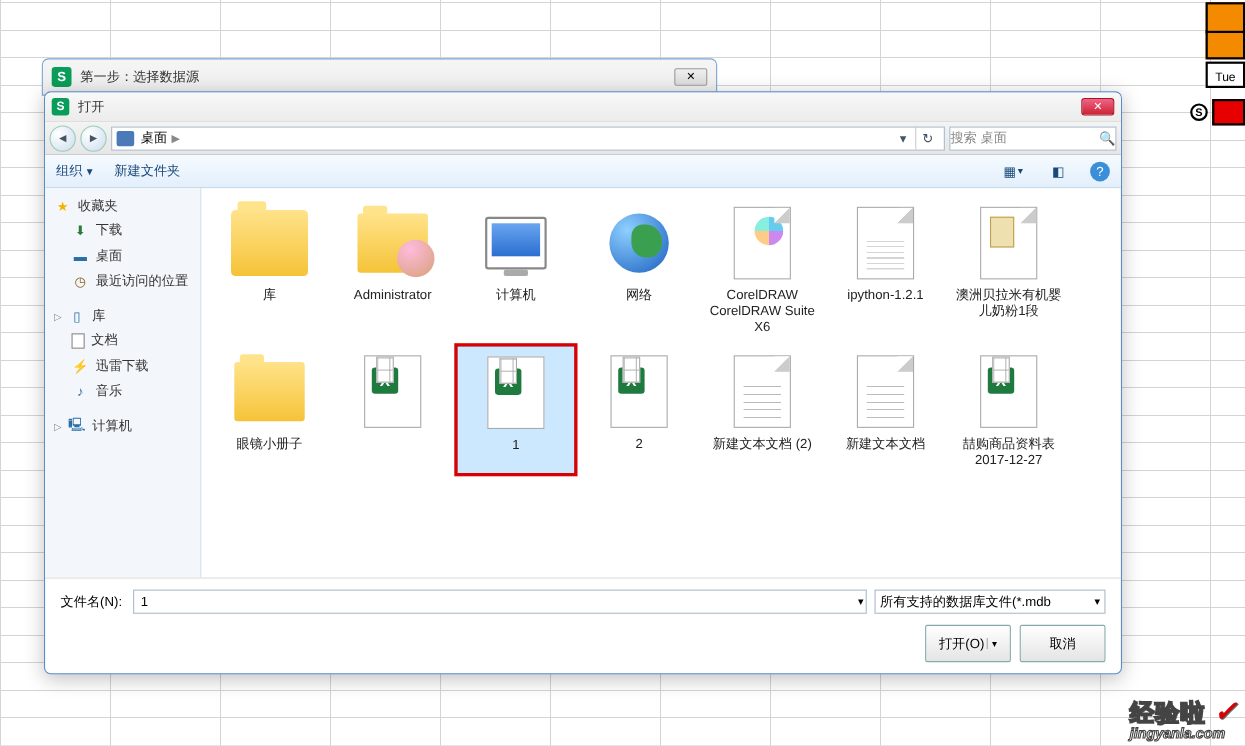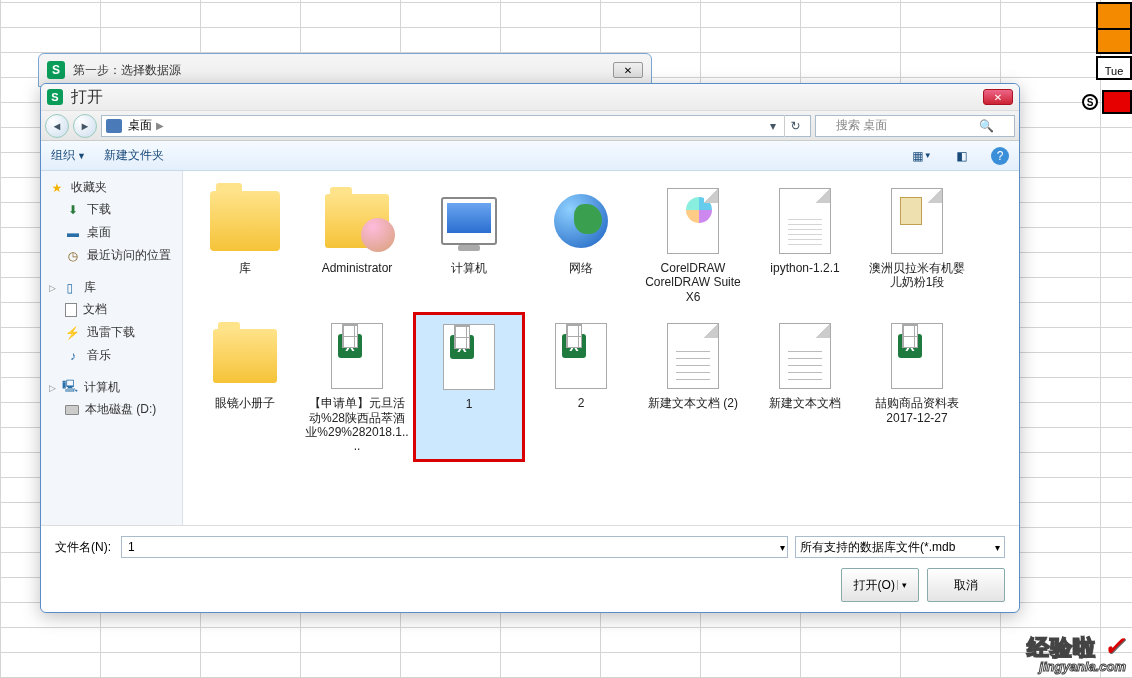--- a/index.html
+++ b/index.html
@@ -15,32 +15,32 @@
     
     .parent-dialog { position: absolute; left: 38px; top: 53px; width: 614px; height: 34px; border: 1px solid #7aa5d6; border-radius: 6px 6px 0 0; background: linear-gradient(#f5f5f5, #eee); display: flex; align-items: center; padding: 0 8px; }
     .parent-dialog .s-icon { width: 18px; height: 18px; background: #0a9d5a; border-radius: 3px; display: flex; align-items: center; justify-content: center; color: #fff; font-weight: bold; font-size: 12px; margin-right: 8px; }
     .parent-dialog .title { font-size: 12px; color: #333; flex: 1; }
     .parent-dialog .close-btn { width: 30px; height: 16px; border: 1px solid #999; border-radius: 2px; background: linear-gradient(#eee,#ddd); font-size: 10px; display:flex; align-items:center; justify-content:center; }
     
     
     .dialog { position: absolute; left: 40px; top: 83px; width: 980px; height: 530px; background: #fff; border: 1px solid #5a8dc8; border-radius: 6px; box-shadow: 0 4px 18px rgba(0,0,0,.25); display: flex; flex-direction: column; }
     .dialog-titlebar { height: 27px; background: linear-gradient(#f8f8f8, #ececec); border-radius: 6px 6px 0 0; display: flex; align-items: center; padding: 0 6px; border-bottom: 1px solid #ddd; }
     .dialog-titlebar .s-icon { width: 16px; height: 16px; background: #0a9d5a; border-radius: 3px; display: flex; align-items: center; justify-content: center; color: #fff; font-weight: bold; font-size: 11px; margin-right: 8px; }
-    .dialog-titlebar .title { font-size: 16px; color: #333; flex: 1; }
+    .dialog-titlebar .title { font-size: 12px; color: #333; flex: 1; }
     .dlg-btns { display:flex; gap:2px; }
     .dlg-close { width: 30px; height: 16px; background: linear-gradient(#e68, #c23); border: 1px solid #a12; border-radius: 3px; color: #fff; font-size: 10px; display:flex; align-items:center; justify-content:center; }
     
     
     .navbar { height: 30px; background: linear-gradient(#f3f3f3, #e6e6e6); border-bottom: 1px solid #ccc; display: flex; align-items: center; padding: 4px; gap: 4px; }
     .nav-btn { width: 24px; height: 24px; border: 1px solid #9cb; border-radius: 50%; background: radial-gradient(circle at 30% 30%, #fff, #cde); display:flex; align-items:center; justify-content:center; font-size:11px; color:#456; }
     .breadcrumb { flex: 1; height: 22px; background: #fff; border: 1px solid #abc; display: flex; align-items: center; padding: 0 4px; font-size: 12px; }
     .breadcrumb .bc-icon { width:16px; height:14px; background:#4a7ab8; border-radius:2px; margin-right:6px; }
     .breadcrumb .sep { margin: 0 4px; color:#888; font-size:10px; }
     .refresh { width: 22px; height: 22px; border-left: 1px solid #ccc; display:flex; align-items:center; justify-content:center; font-size:12px; color:#456; }
-    .search-box { width: 200px; height: 22px; background: #fff; border: 1px solid #abc; display: flex; align-items: center; padding: 0 20px; font-size: 12px; color: #888; }
+    .search-box { width: 152px; height: 22px; background: #fff; border: 1px solid #abc; display: flex; align-items: center; padding: 0 0; font-size: 12px; color: #888; }
     .search-box .mag { margin-left:auto; color:#4a7ab8; }
     
     
     .toolbar { height: 30px; background: linear-gradient(#f5faff, #e3effc); border-bottom: 1px solid #c8dae8; display: flex; align-items: center; padding: 0 10px; gap: 18px; font-size: 12px; }
     .tb-item { color: #1a4a7a; display:flex; align-items:center; gap:2px; cursor:default; }
     .tb-spacer { flex:1; }
     .tb-icon { width:22px; height:18px; border:1px solid transparent; display:flex; align-items:center; justify-content:center; color:#1a4a7a; }
     .tb-help { width: 18px; height: 18px; border-radius: 50%; background: #3a8fd8; color: #fff; font-size: 12px; display:flex; align-items:center; justify-content:center; }
     
     
@@ -104,21 +104,21 @@
     
     
     .right-deco { position:absolute; right:0; top:0; width:38px; height:116px; }
     .deco1 { position:absolute; top:2px; right:0; width:36px; height:52px; border:2px solid #000; background:#f38a00; }
     .deco1::after { content:""; position:absolute; top:50%; left:-2px; right:-2px; height:2px; background:#000; }
     .deco-tue { position:absolute; top:56px; right:0; width:36px; height:24px; border:2px solid #000; background:#fff; font-size:11px; display:flex; align-items:flex-end; justify-content:center; padding-bottom:1px; }
     .deco2 { position:absolute; top:90px; right:0; width:30px; height:24px; border:2px solid #000; background:#e60000; }
     .deco-s { position:absolute; top:94px; right:34px; width:16px; height:16px; border:2px solid #000; border-radius:50%; background:#fff; font-size:10px; font-weight:bold; display:flex; align-items:center; justify-content:center; }
     
     
-    .wm { position:absolute; right:6px; bottom:4px; text-align:right; font-family: "Arial Black", Arial; }
+    .wm { position:absolute; right:6px; bottom:4px; font-family: "Arial Black", Arial; }
     .wm .wm1 { font-size:22px; font-weight:900; color:#fff; -webkit-text-stroke: 1.5px #444; text-shadow:1px 1px 0 #666; letter-spacing:1px; }
     .wm .wm1 .check { color:#d80000; -webkit-text-stroke:0; font-size:26px; font-style:italic; }
     .wm .wm2 { font-size:13px; font-style:italic; font-weight:bold; color:#fff; -webkit-text-stroke: 1px #444; margin-top:-4px; }
   </style>
 </head>
 <body>
 
 <div class="grid-bg"></div>
 
 <div class="parent-dialog">
@@ -202,24 +202,20 @@
             <span class="ico ico-mus">♪</span>
             <span>音乐</span>
           </div>
       </div>
       <div class="side-group">
         <div class="side-hdr">
             <span class="tri">▷</span>
             <span class="ico ico-comp">🖳</span>
             <span>计算机</span>
           </div>
-        <div class="side-item">
-            <span class="ico ico-drive"></span>
-            <span>本地磁盘 (D:)</span>
-          </div>
       </div>
     </div>
 
     <div class="files" id="files">
         <div class="file">
           <div class="thumb">
             <div class="folder-lib"></div>
           </div>
           <div class="fname">库</div>
         </div>
@@ -270,21 +266,20 @@
             <div class="folder-sm"></div>
           </div>
           <div class="fname">眼镜小册子</div>
         </div>
         <div class="file">
           <div class="thumb">
             <div class="doc-page xls-grid">
               <div class="xls-badge">X</div>
             </div>
           </div>
-          <div class="fname">【申请单】元旦活动%28陕西品萃酒业%29%282018.1....</div>
         </div>
         <div class="file selected highlighted">
           <div class="thumb">
             <div class="doc-page xls-grid">
               <div class="xls-badge">X</div>
             </div>
           </div>
           <div class="fname">1</div>
         </div>
         <div class="file">

